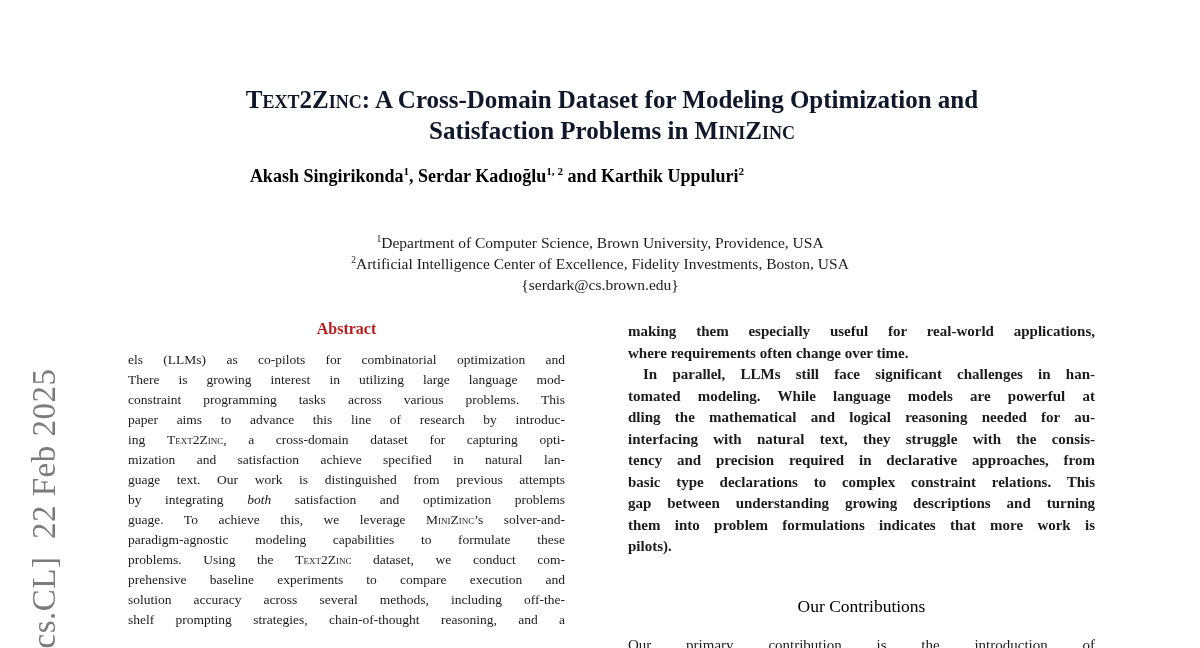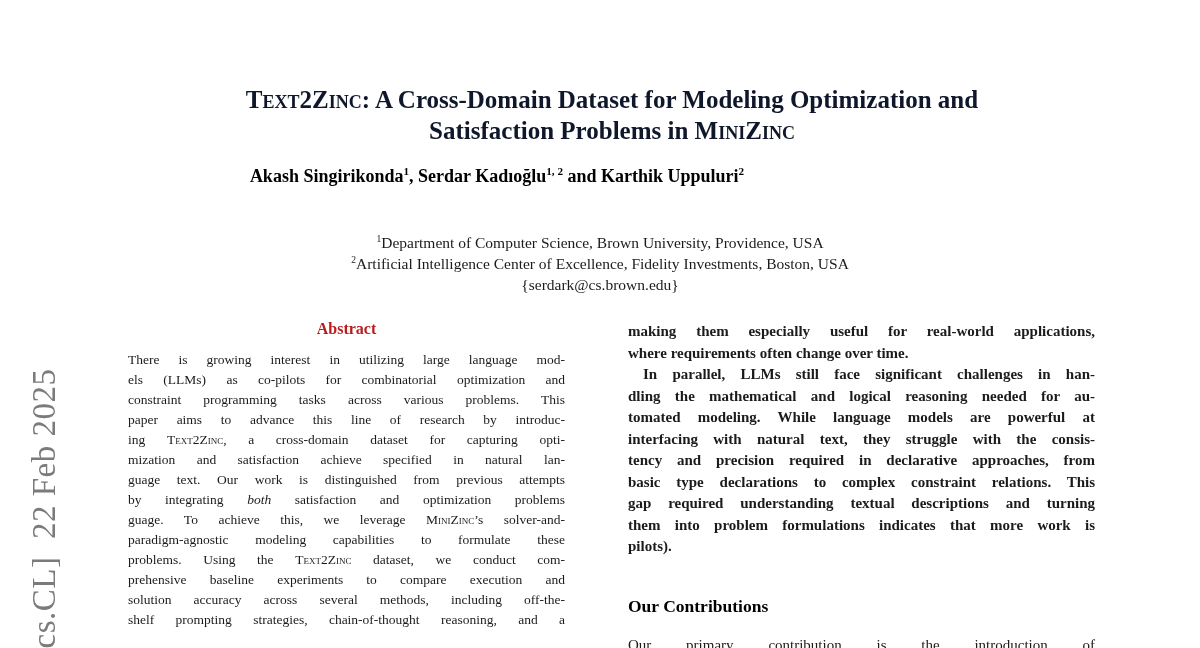--- a/index.html
+++ b/index.html
@@ -44,21 +44,21 @@
   .abs-body .tline { line-height:20px; }
 
   .rc-p1 {
     position:absolute; left:628px; width:467px; top:321px;
     font-size:15px;
   }
   .rc-p1 .tline { line-height:21.5px;font-weight:bold; }
 
   .contrib-head {
     position:absolute; left:628px; width:467px; top:596px;
-    text-align:left; font-weight:bold; font-size:17.5px; color:#000;
+    text-align:center; font-weight:normal; font-size:17.5px; color:#000;
   }
   .rc-p2 {
     position:absolute; left:628px; width:467px; top:635px;
     font-size:15px;
   }
   .rc-p2 .tline { line-height:21.5px; }
 
   .tline { text-align:justify; text-align-last:justify; }
   .tline.left { text-align:justify; text-align-last:left; }
 </style>
@@ -78,46 +78,46 @@
 
   <div class="affils">
     <div><span class="sup">1</span><span>Department of Computer Science, Brown University, Providence, USA</span></div>
     <div><span class="sup">2</span><span>Artificial Intelligence Center of Excellence, Fidelity Investments, Boston, USA</span></div>
     <div><span>{serdark@cs.brown.edu}</span></div>
   </div>
 
   <div class="abs-head">Abstract</div>
 
   <div class="abs-body">
+      <div class="tline"><span>els (LLMs) as co-pilots for combinatorial optimization and</span></div>
       <div class="tline"><span>There is growing interest in utilizing large language mod-</span></div>
-      <div class="tline"><span>els (LLMs) as co-pilots for combinatorial optimization and</span></div>
       <div class="tline"><span>constraint programming tasks across various problems. This</span></div>
       <div class="tline"><span>paper aims to advance this line of research by introduc-</span></div>
       <div class="tline"><span>ing </span><span class="sc">Text2Zinc</span><span>, a cross-domain dataset for capturing opti-</span></div>
       <div class="tline"><span>mization and satisfaction achieve specified in natural lan-</span></div>
       <div class="tline"><span>guage text. Our work is distinguished from previous attempts</span></div>
       <div class="tline"><span>by integrating </span><span class="i">both</span><span> satisfaction and optimization problems</span></div>
       <div class="tline"><span>guage. To achieve this, we leverage </span><span class="sc">MiniZinc</span><span>’s solver-and-</span></div>
       <div class="tline"><span>paradigm-agnostic modeling capabilities to formulate these</span></div>
       <div class="tline"><span>problems. Using the </span><span class="sc">Text2Zinc</span><span> dataset, we conduct com-</span></div>
       <div class="tline"><span>prehensive baseline experiments to compare execution and</span></div>
       <div class="tline"><span>solution accuracy across several methods, including off-the-</span></div>
       <div class="tline"><span>shelf prompting strategies, chain-of-thought reasoning, and a</span></div>
     </div>
 
   <div class="rc-p1">
       <div class="tline"><span>making them especially useful for real-world applications,</span></div>
       <div class="tline left"><span>where requirements often change over time.</span></div>
       <div class="tline" style="text-indent: 15px;"><span>In parallel, LLMs still face significant challenges in han-</span></div>
+      <div class="tline"><span>tomated modeling. While language models are powerful at</span></div>
       <div class="tline"><span>dling the mathematical and logical reasoning needed for au-</span></div>
-      <div class="tline"><span>tomated modeling. While language models are powerful at</span></div>
       <div class="tline"><span>interfacing with natural text, they struggle with the consis-</span></div>
       <div class="tline"><span>tency and precision required in declarative approaches, from</span></div>
       <div class="tline"><span>basic type declarations to complex constraint relations. This</span></div>
-      <div class="tline"><span>gap required understanding textual descriptions and turning</span></div>
+      <div class="tline"><span>gap between understanding growing descriptions and turning</span></div>
       <div class="tline"><span>them into problem formulations indicates that more work is</span></div>
       <div class="tline left"><span>pilots).</span></div>
     </div>
 
   <div class="contrib-head">Our Contributions</div>
 
   <div class="rc-p2">
       <div class="tline"><span>Our primary contribution is the introduction of</span></div>
     </div>
 

